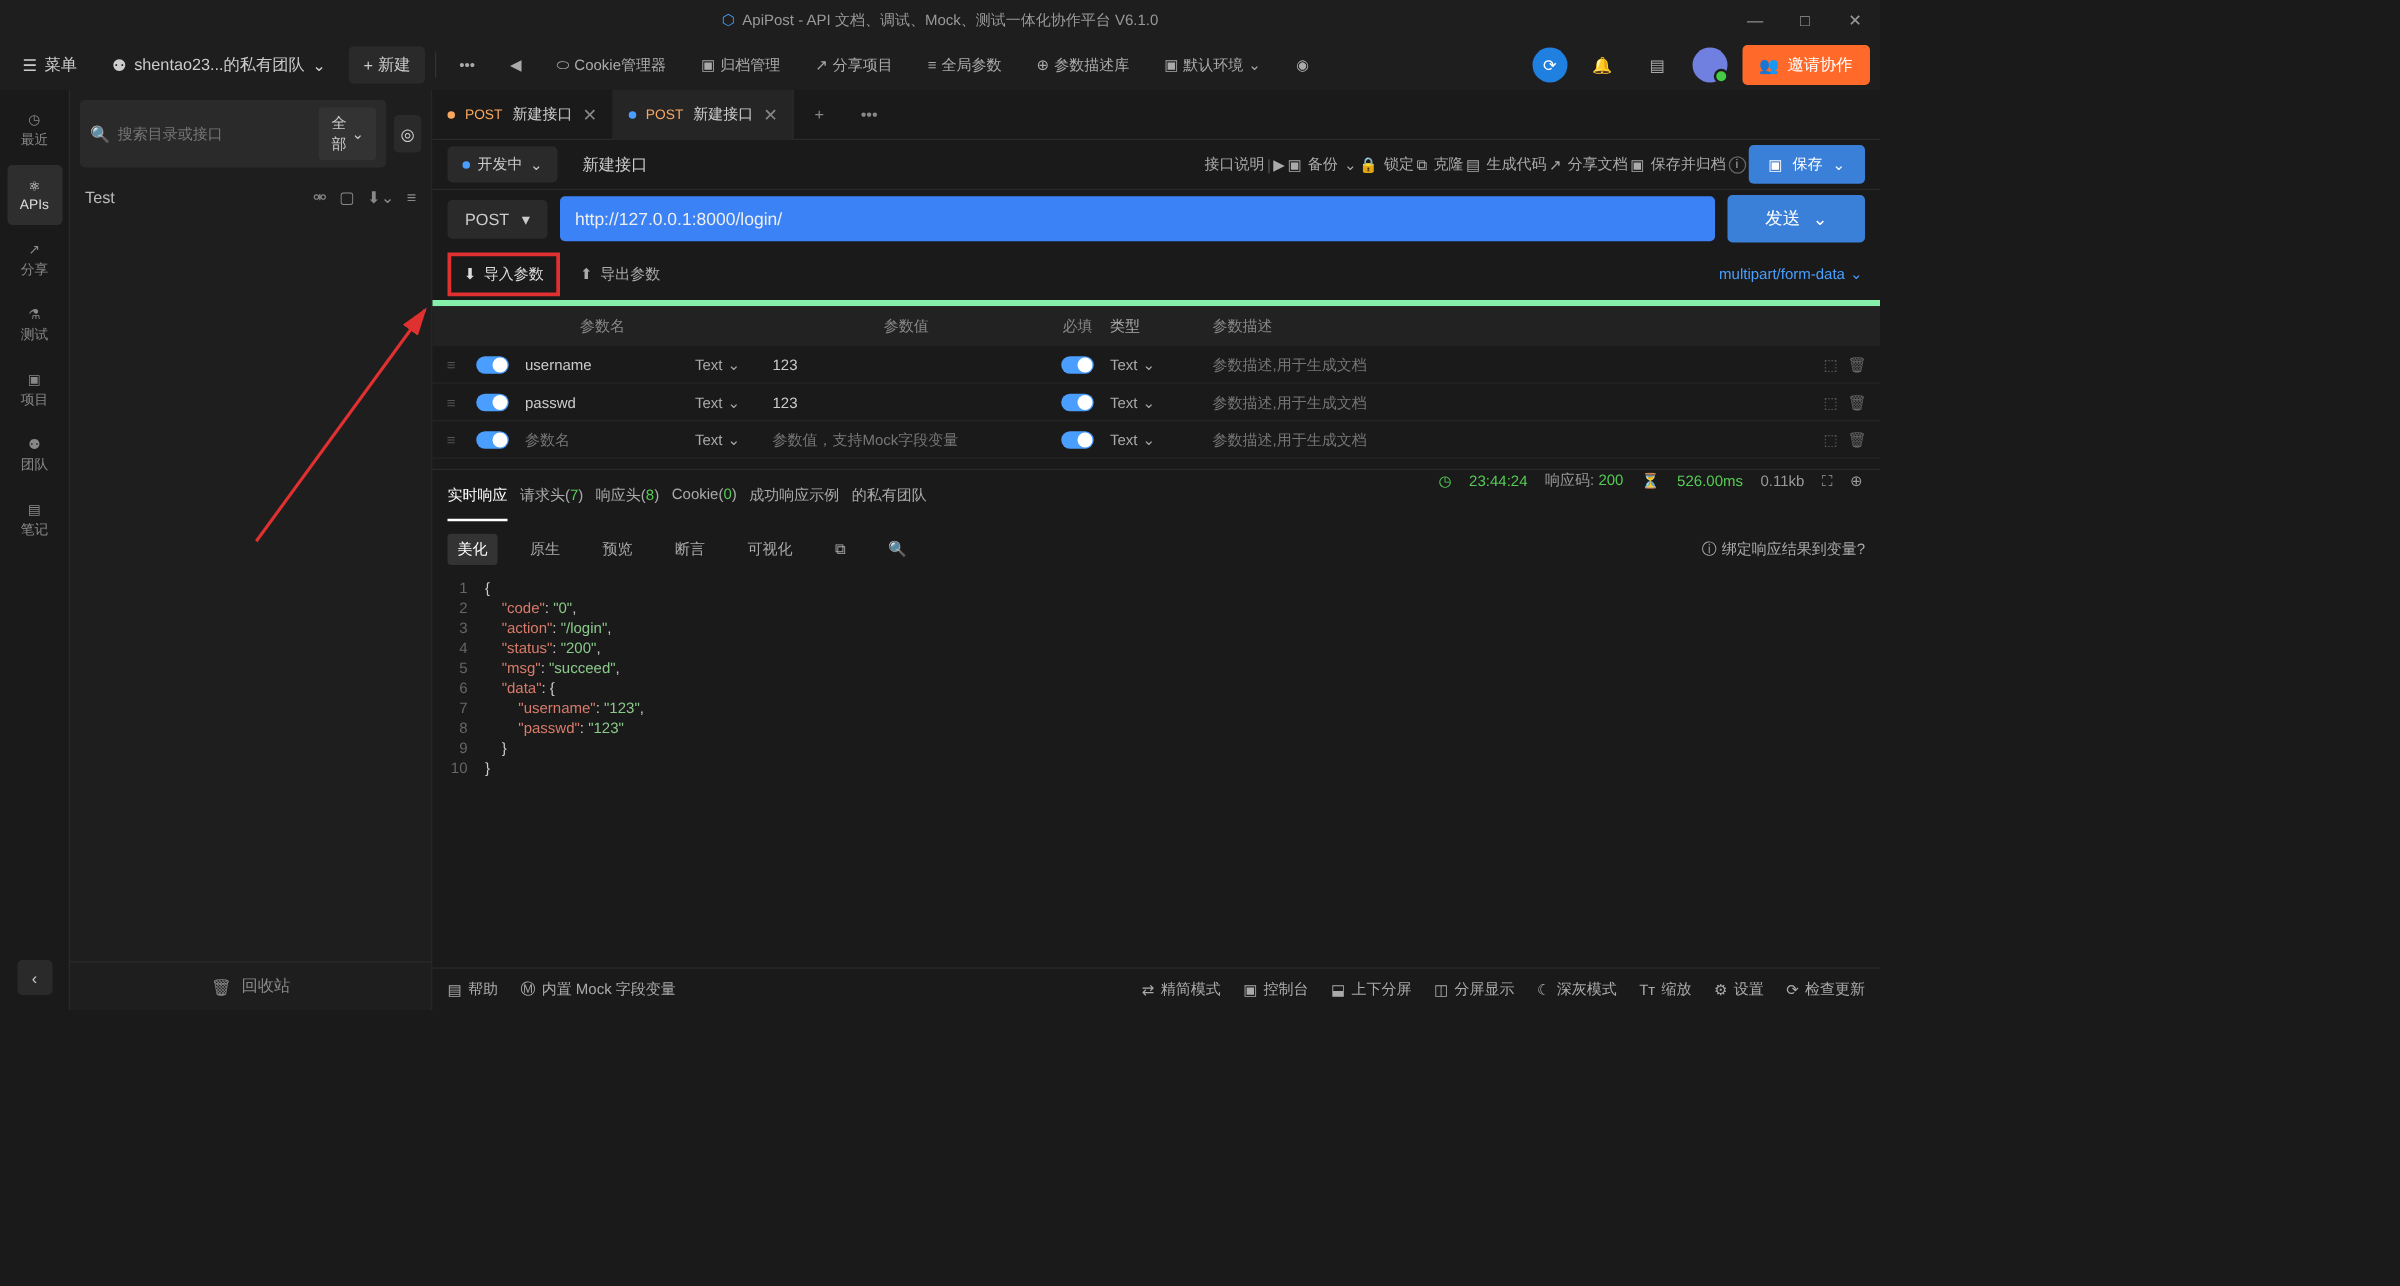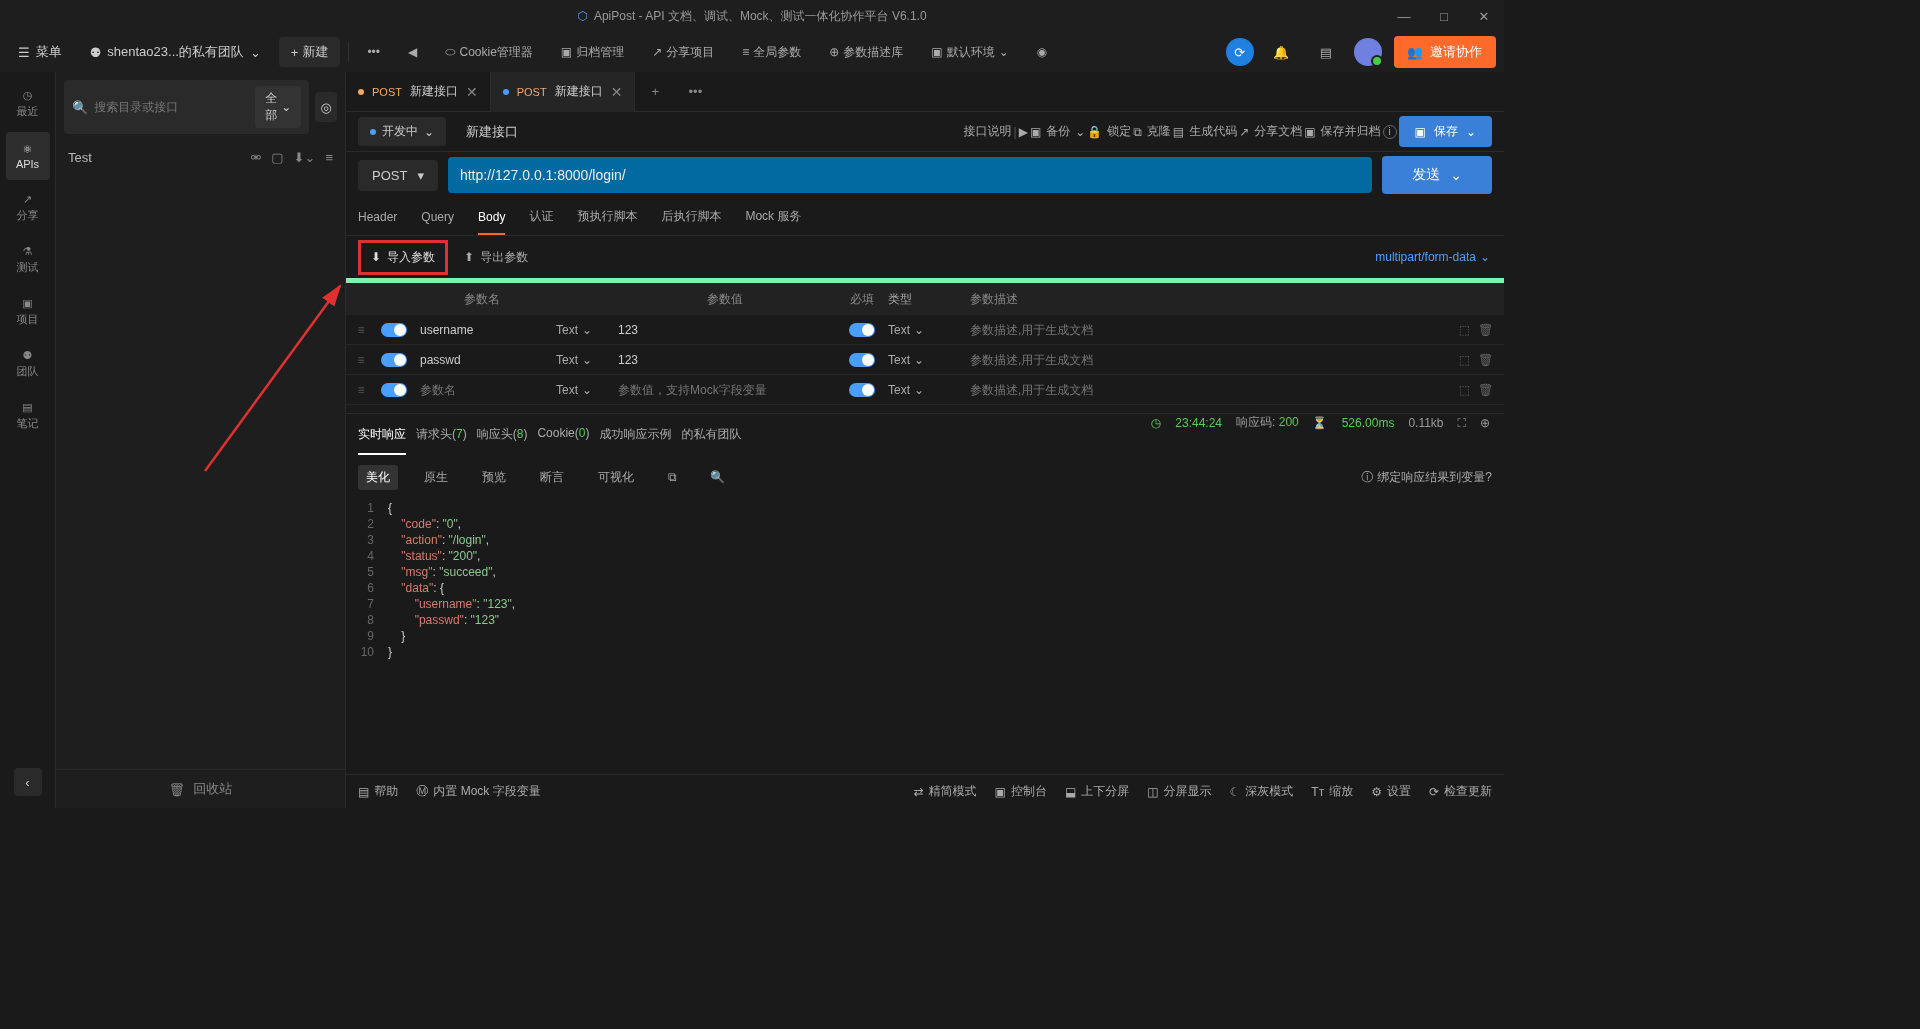--- a/index.html
+++ b/index.html
@@ -45,21 +45,21 @@
 .add-tab{width:40px;display:flex;align-items:center;justify-content:center;cursor:pointer;color:#888}
 .action-row{height:40px;display:flex;align-items:center;padding:0 12px;gap:10px;background:#1a1a1a;border-bottom:1px solid #2a2a2a}
 .status-chip{background:#2a2a2a;padding:6px 12px;border-radius:4px;display:flex;align-items:center;gap:6px;font-size:12px}
 .status-chip .sd{width:6px;height:6px;background:#4a9eff;border-radius:50%}
 .name-input{background:none;border:none;color:#ccc;padding:6px 10px;font-size:13px;outline:none;width:140px}
 .action-right{margin-left:auto;display:flex;align-items:center;gap:2px;font-size:12px;color:#aaa}
 .action-link{display:flex;align-items:center;gap:5px;cursor:pointer}
 .save-btn{background:#3a7fd8;color:#fff;padding:7px 16px;border-radius:4px;display:flex;align-items:center;gap:8px;cursor:pointer}
 .req-row{height:46px;display:flex;align-items:center;padding:10px 12px;gap:10px}
 .method-sel{background:#2a2a2a;padding:8px 14px;border-radius:4px;display:flex;align-items:center;gap:10px;font-size:13px;cursor:pointer}
-.url-input{flex:1;background:#0369a1;border:none;color:#eee;padding:10px 12px;border-radius:4px;font-size:14px;outline:none}
+.url-input{flex:1;background:#3b82f6;border:none;color:#eee;padding:10px 12px;border-radius:4px;font-size:14px;outline:none}
 .send-btn{background:#3a7fd8;color:#fff;padding:10px 30px;border-radius:4px;display:flex;align-items:center;gap:10px;font-size:14px;cursor:pointer}
 .subtabs{height:38px;display:flex;align-items:center;padding:0 12px;gap:24px;border-bottom:1px solid #2a2a2a;font-size:12px}
 .subtab{padding:10px 0;cursor:pointer;color:#aaa;position:relative}
 .subtab.active{color:#fff}
 .subtab.active::after{content:"";position:absolute;bottom:-1px;left:0;right:0;height:2px;background:#ff6a2a}
 .param-tools{height:42px;display:flex;align-items:center;padding:0 12px;gap:16px;position:relative}
 .import-box{border:3px solid #e03030;padding:6px 10px;display:flex;align-items:center;gap:6px;font-size:12px;color:#ddd;cursor:pointer}
 .export-link{display:flex;align-items:center;gap:6px;font-size:12px;color:#aaa;cursor:pointer}
 .content-type{position:absolute;right:14px;color:#4a9eff;font-size:12px;display:flex;align-items:flex-end;gap:4px;cursor:pointer}
 .param-table{border-top:5px solid #86efac}
@@ -279,29 +279,20 @@
           <span>POST</span>
           <span>▾</span>
         </div>
       <input class="url-input" value="http://127.0.0.1:8000/login/" style="">
       <div class="send-btn">
           <span>发送</span>
           <span>⌄</span>
         </div>
     </div>
 
-    <div class="subtabs">
-      <div class="subtab">Header</div>
-      <div class="subtab">Query</div>
-      <div class="subtab active">Body</div>
-      <div class="subtab">认证</div>
-      <div class="subtab">预执行脚本</div>
-      <div class="subtab">后执行脚本</div>
-      <div class="subtab">Mock 服务</div>
-    </div>
 
     <div class="param-tools">
       <div class="import-box">
           <span>⬇</span>
           <span>导入参数</span>
         </div>
       <div class="export-link">
           <span>⬆</span>
           <span>导出参数</span>
         </div>

